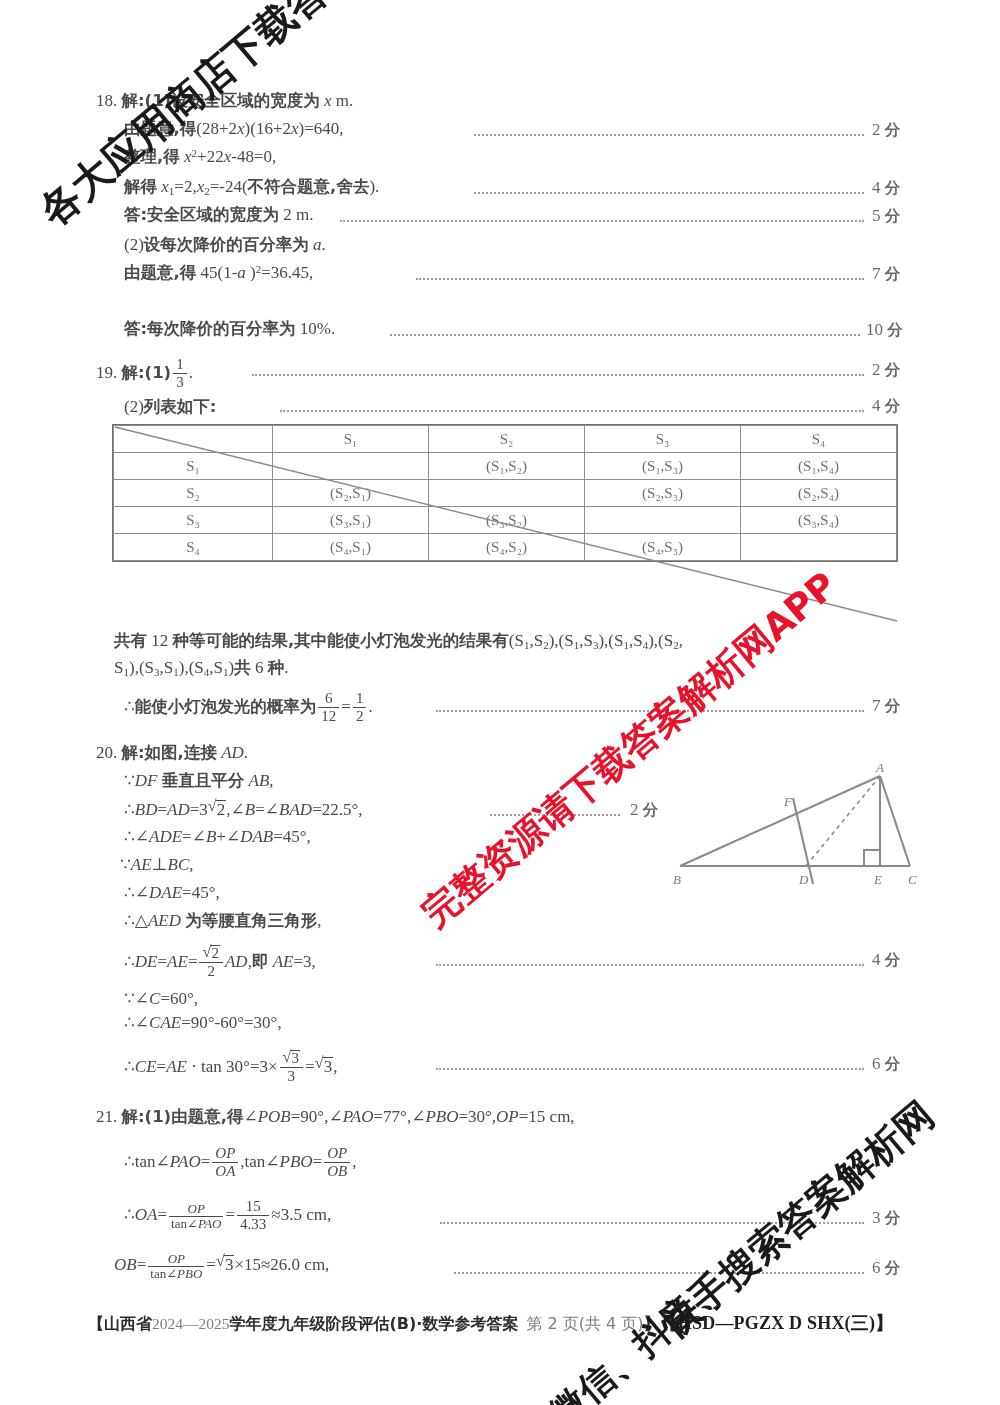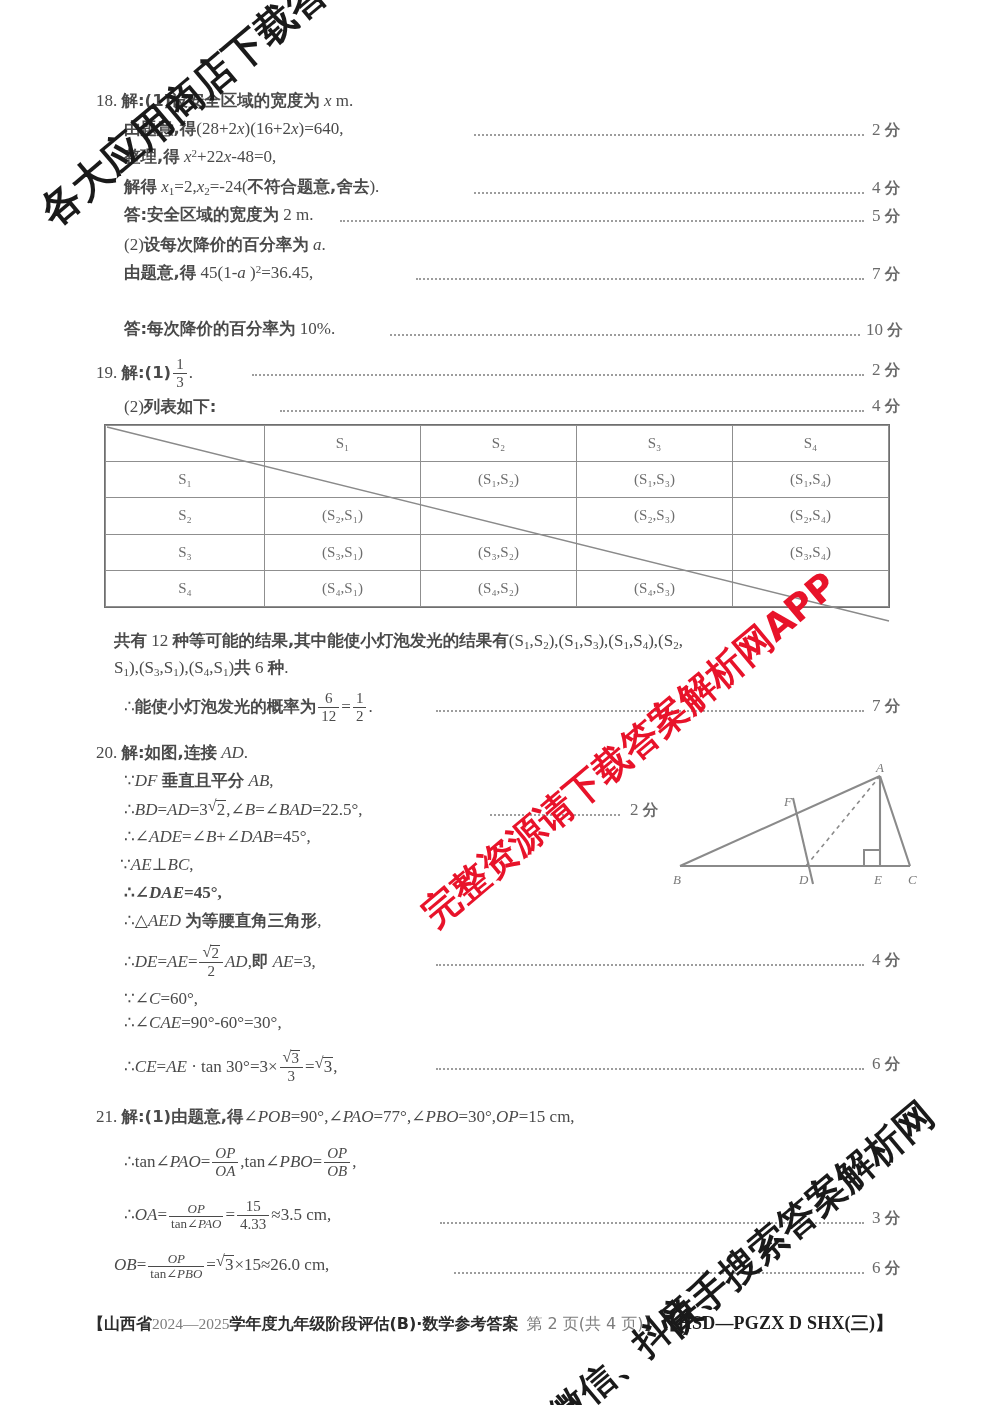--- a/index.html
+++ b/index.html
@@ -33,21 +33,21 @@
   .rad{display:inline-block;position:relative;padding-left:8px;padding-top:0px;}
   .rad::before{content:"\221A";position:absolute;left:0;top:-2px;font-size:16px;}
   .rad .bar{border-top:1.1px solid #4a4a4a;padding:0 1px;display:inline-block;line-height:1;}
 
   
   .dots{position:absolute;border-bottom:2.4px dotted #9d9d9d;height:0;}
   .score{position:absolute;white-space:nowrap;font-size:17px;color:#6a6a6a;}
   .score .cnf{font-family:"DejaVu Sans","Liberation Sans",sans-serif;font-weight:700;font-size:15.5px;}
 
   
-  #prob-table{position:absolute;left:104px;top:424px;width:786px;height:184px;
+  #prob-table{position:absolute;left:112px;top:424px;width:786px;height:138px;
      border:1.6px solid #6f6f6f;box-sizing:border-box;}
   #prob-table table{border-collapse:collapse;width:100%;height:100%;table-layout:fixed;}
   #prob-table td{border:1px solid #8f8f8f;text-align:center;vertical-align:middle;
      font-size:15px;color:#6e6e6e;padding:0;}
   #prob-table td.c0{width:158px;}
   #prob-table .diag{position:absolute;left:0;top:0;width:786px;height:198px;pointer-events:none;}
 
   
   #geo-figure{position:absolute;left:668px;top:762px;width:262px;height:132px;}
 
@@ -193,21 +193,21 @@
   </div>
   <div class="dots" style="left:490px;top:814px;width:130px;"></div>
   <div class="score" style="left:630px;top:800px;"><span class="num">2</span> <span class="cnf">分</span></div>
 
   <div class="ln" style="left:124px;top:828px;">
     <span class="num">∴∠</span><span class="it">ADE</span><span class="num">=∠</span><span class="it">B</span><span class="num">+∠</span><span class="it">DAB</span><span class="num">=45°,</span>
   </div>
   <div class="ln" style="left:120px;top:856px;">
     <span class="num">∵</span><span class="it">AE</span><span class="num">⊥</span><span class="it">BC</span><span class="num">,</span>
   </div>
-  <div class="ln" style="left:124px;top:884px;font-weight:bold;">
+  <div class="ln" style="left:124px;top:884px;">
     <span class="num">∴∠</span><span class="it">DAE</span><span class="num">=45°,</span>
   </div>
   <div class="ln" style="left:124px;top:912px;">
     <span class="num">∴△</span><span class="it">AED</span> <span class="cn">为等腰直角三角形</span><span class="num">,</span>
   </div>
 
   <div class="ln" style="left:124px;top:945px;">
     <span class="num">∴</span><span class="it">DE</span><span class="num">=</span><span class="it">AE</span><span class="num">=</span><span class="frb"><span class="t"><span class="rad"><span class="bar">2</span></span></span><span class="b">2</span></span><span class="it">AD</span><span class="num">,</span><span class="cn">即</span> <span class="it">AE</span><span class="num">=3,</span>
   </div>
   <div class="dots" style="left:436px;top:964px;width:428px;"></div>

